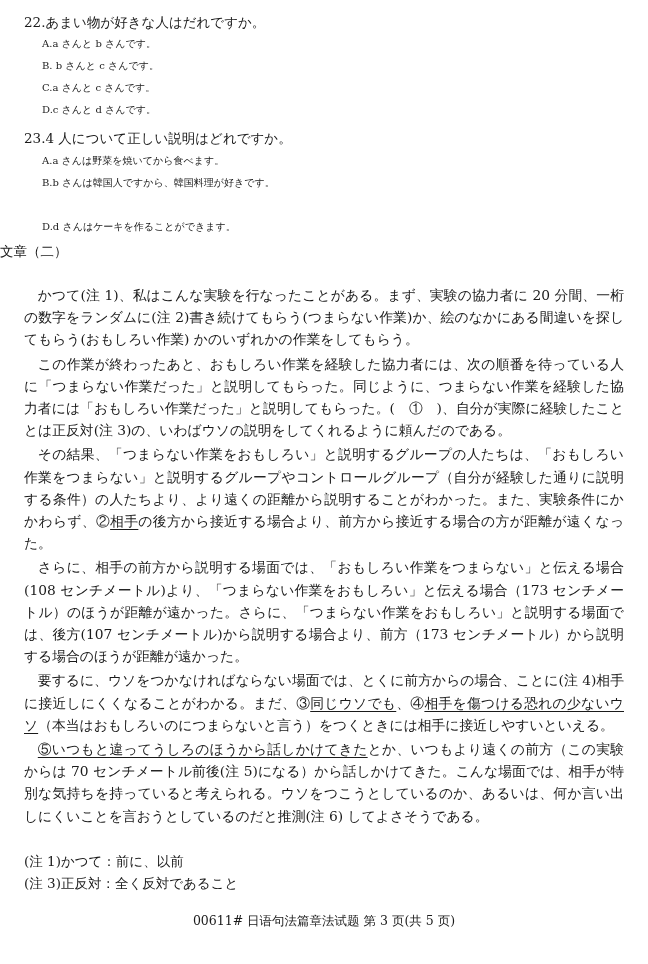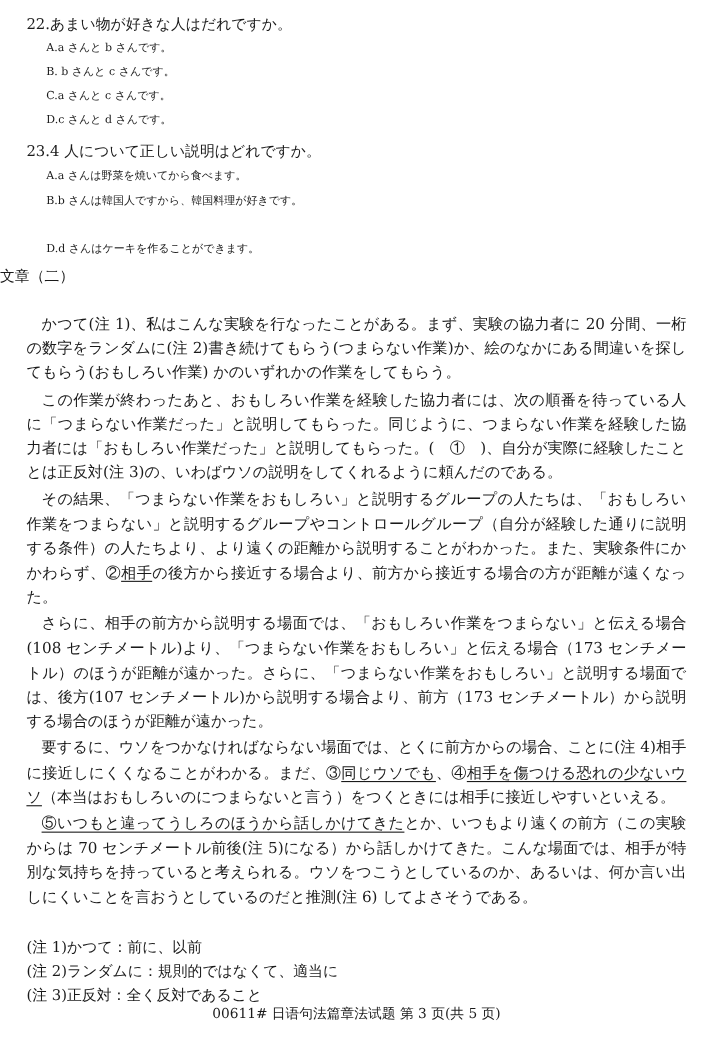--- a/index.html
+++ b/index.html
@@ -60,18 +60,17 @@
     <p>かつて(注 1)、私はこんな実験を行なったことがある。まず、実験の協力者に 20 分間、一桁の数字をランダムに(注 2)書き続けてもらう(つまらない作業)か、絵のなかにある間違いを探してもらう(おもしろい作業) かのいずれかの作業をしてもらう。</p>
     <p>この作業が終わったあと、おもしろい作業を経験した協力者には、次の順番を待っている人に「つまらない作業だった」と説明してもらった。同じように、つまらない作業を経験した協力者には「おもしろい作業だった」と説明してもらった。(　①　)、自分が実際に経験したこととは正反対(注 3)の、いわばウソの説明をしてくれるように頼んだのである。</p>
     <p><span>その結果、「つまらない作業をおもしろい」と説明するグループの人たちは、「おもしろい作業をつまらない」と説明するグループやコントロールグループ（自分が経験した通りに説明する条件）の人たちより、より遠くの距離から説明することがわかった。また、実験条件にかかわらず、②</span><span class="u">相手</span><span>の後方から接近する場合より、前方から接近する場合の方が距離が遠くなった。</span></p>
     <p>さらに、相手の前方から説明する場面では、「おもしろい作業をつまらない」と伝える場合(108 センチメートル)より、「つまらない作業をおもしろい」と伝える場合（173 センチメートル）のほうが距離が遠かった。さらに、「つまらない作業をおもしろい」と説明する場面では、後方(107 センチメートル)から説明する場合より、前方（173 センチメートル）から説明する場合のほうが距離が遠かった。</p>
     <p><span>要するに、ウソをつかなければならない場面では、とくに前方からの場合、ことに(注 4)相手に接近しにくくなることがわかる。まだ、③</span><span class="u">同じウソでも</span><span>、④</span><span class="u">相手を傷つける恐れの少ないウソ</span><span>（本当はおもしろいのにつまらないと言う）をつくときには相手に接近しやすいといえる。</span></p>
     <p class="p5"><span class="u">⑤いつもと違ってうしろのほうから話しかけてきた</span><span>とか、いつもより遠くの前方（この実験からは 70 センチメートル前後(注 5)になる）から話しかけてきた。こんな場面では、相手が特別な気持ちを持っていると考えられる。ウソをつこうとしているのか、あるいは、何か言い出しにくいことを言おうとしているのだと推測(注 6) してよさそうである。</span></p>
   </div>
 
   <div class="notes">
     <div class="note">(注 1)かつて：前に、以前</div>
-    <div class="note">(注 2)ランダムに：規則的ではなくて、適当に</div>
     <div class="note">(注 3)正反対：全く反対であること</div>
   </div>
 
   <div class="footer">00611# 日语句法篇章法试题 第 3 页(共 5 页)</div>
 </div>
 
 </body></html>

